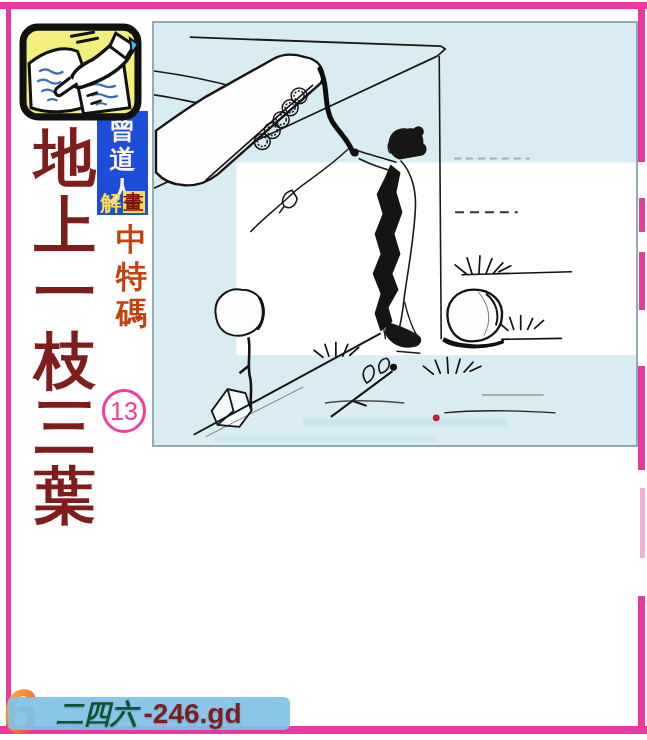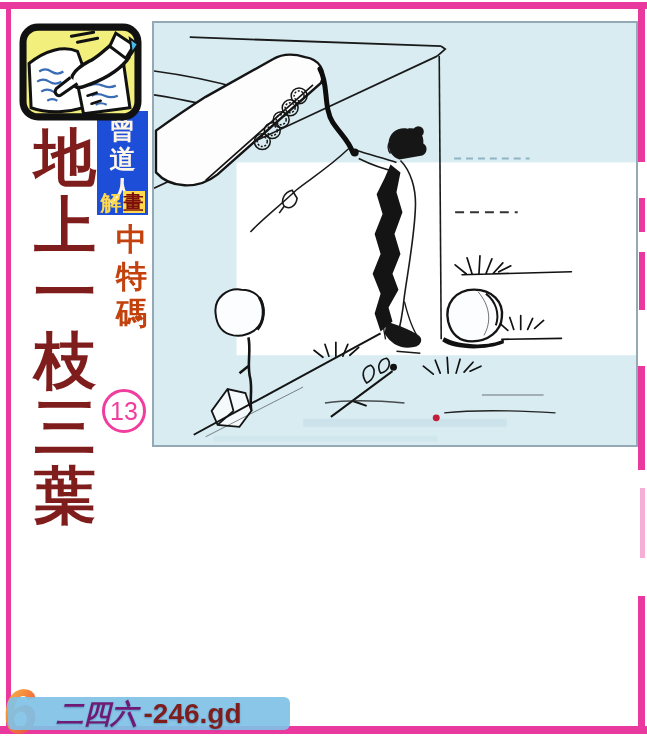--- a/index.html
+++ b/index.html
@@ -55,21 +55,21 @@
   
   .wm-logo{
     position:absolute;left:-2px;top:678px;width:64px;height:62px;z-index:8;
     transform:rotate(-6deg);
   }
   .wm-bar{
     position:absolute;left:8px;top:697px;width:282px;height:33px;z-index:9;
     background:rgba(128,193,230,0.92);border-radius:6px;
     display:flex;align-items:center;justify-content:center;gap:6px;
   }
-  .wm-cn{color:#701a75;font-size:27px;font-weight:bold;font-style:italic;text-shadow:0 1px 2px rgba(60,120,170,.6);}
+  .wm-cn{color:#14532d;font-size:27px;font-weight:bold;font-style:italic;text-shadow:0 1px 2px rgba(60,120,170,.6);}
   .wm-domain{color:#7f1d1d;font-size:28px;font-weight:bold;text-shadow:0 1px 2px rgba(60,120,170,.6);}
 </style>
 </head>
 <body>
 
 <div class="page">
 
   <div class="frame" style="left:0;top:2px;width:647px;height:7px;"></div>
   <div class="frame" style="left:6px;top:2px;width:5px;height:732px;"></div>
   <div class="frame" style="left:0;top:726px;width:647px;height:8px;"></div>

